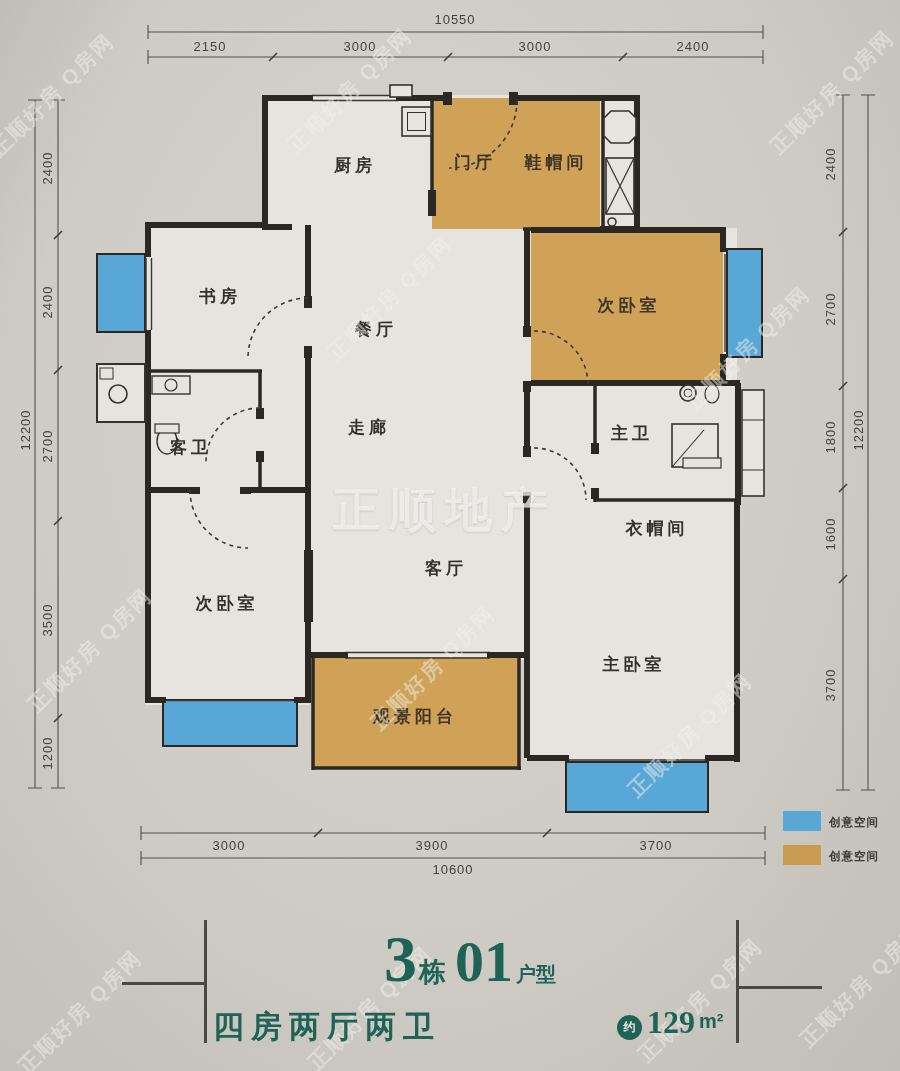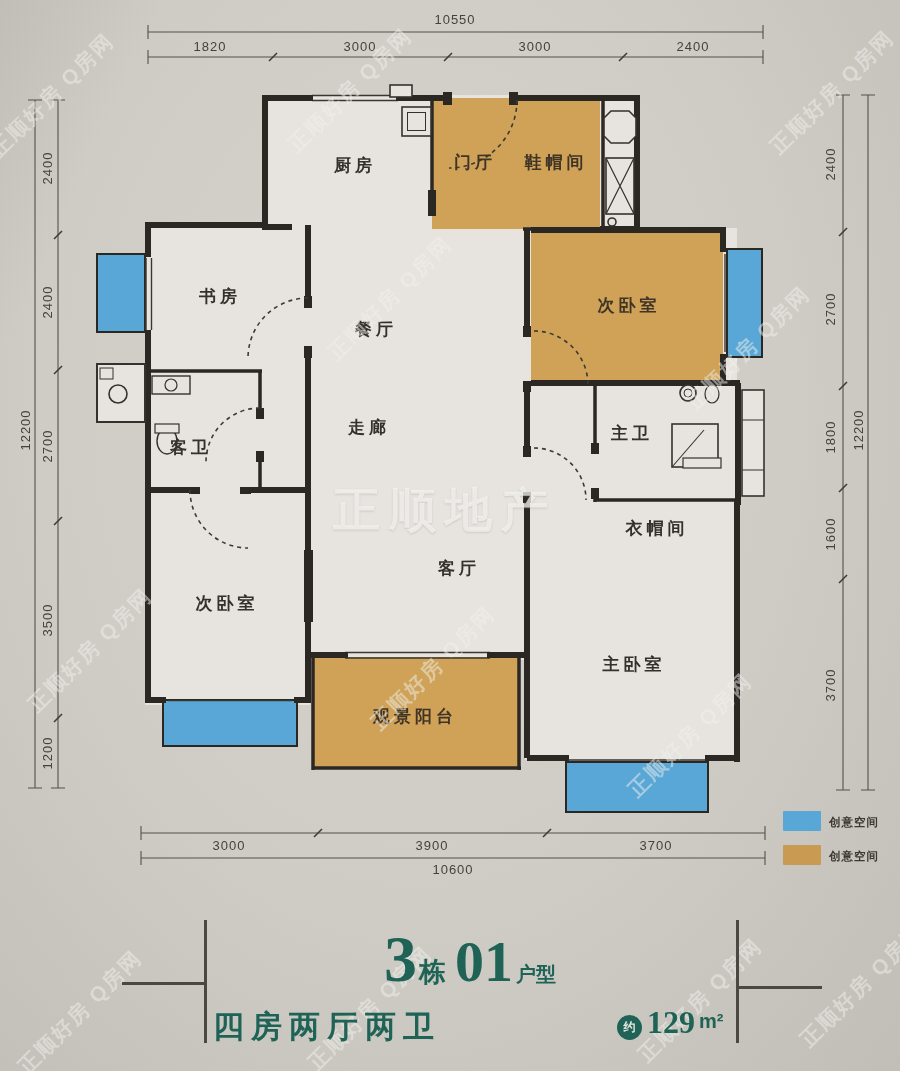--- a/index.html
+++ b/index.html
@@ -208,21 +208,21 @@
       <path d="M839,236 L847,228"></path>
         <path d="M839,390 L847,382"></path>
         <path d="M839,492 L847,484"></path>
         <path d="M839,583 L847,575"></path>
       <path d="M314,837 L322,829"></path>
         <path d="M543,837 L551,829"></path>
     </g>
   </svg>
 
   <div class="dim" style="left:455px;top:19px">10550</div>
-  <div class="dim" style="left:210px;top:46px">1820</div>
+  <div class="dim" style="left:210px;top:46px">2150</div>
   <div class="dim" style="left:360px;top:46px">3000</div>
   <div class="dim" style="left:535px;top:46px">3000</div>
   <div class="dim" style="left:693px;top:46px">2400</div>
 
   <div class="dim v" style="left:25px;top:430px">12200</div>
   <div class="dim v" style="left:47px;top:168px">2400</div>
   <div class="dim v" style="left:47px;top:302px">2400</div>
   <div class="dim v" style="left:47px;top:446px">2700</div>
   <div class="dim v" style="left:47px;top:620px">3500</div>
   <div class="dim v" style="left:47px;top:753px">1200</div>
@@ -243,21 +243,21 @@
   <div class="lbl on-orange" style="left:475px;top:162px">门厅</div>
   <div class="lbl on-orange" style="left:556px;top:162px">鞋帽间</div>
   <div class="lbl" style="left:220px;top:296px">书房</div>
   <div class="lbl" style="left:376px;top:329px">餐厅</div>
   <div class="lbl on-orange" style="left:629px;top:305px">次卧室</div>
   <div class="lbl" style="left:191px;top:447px">客卫</div>
   <div class="lbl" style="left:369px;top:427px">走廊</div>
   <div class="lbl" style="left:632px;top:433px">主卫</div>
   <div class="lbl" style="left:657px;top:528px">衣帽间</div>
   <div class="lbl" style="left:227px;top:603px">次卧室</div>
-  <div class="lbl" style="left:459px;top:568px">客厅</div>
+  <div class="lbl" style="left:446px;top:568px">客厅</div>
   <div class="lbl on-orange" style="left:415px;top:716px">观景阳台</div>
   <div class="lbl" style="left:634px;top:664px">主卧室</div>
 
   <div class="wm-big1" style="left:445px;top:510px">正顺地产</div>
 
   <div class="wm" style="left:52px;top:95px">正顺好房 Q房网</div>
   <div class="wm" style="left:350px;top:90px">正顺好房 Q房网</div>
   <div class="wm" style="left:832px;top:92px">正顺好房 Q房网</div>
   <div class="wm" style="left:390px;top:298px">正顺好房 Q房网</div>
   <div class="wm" style="left:748px;top:348px">正顺好房 Q房网</div>

